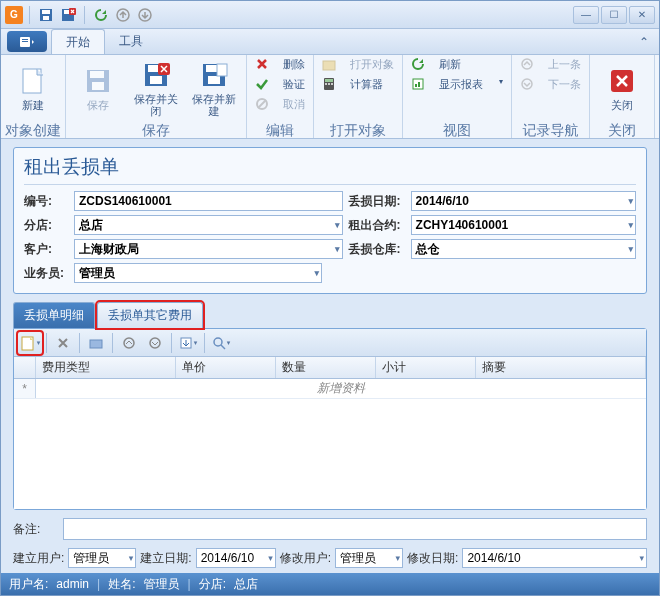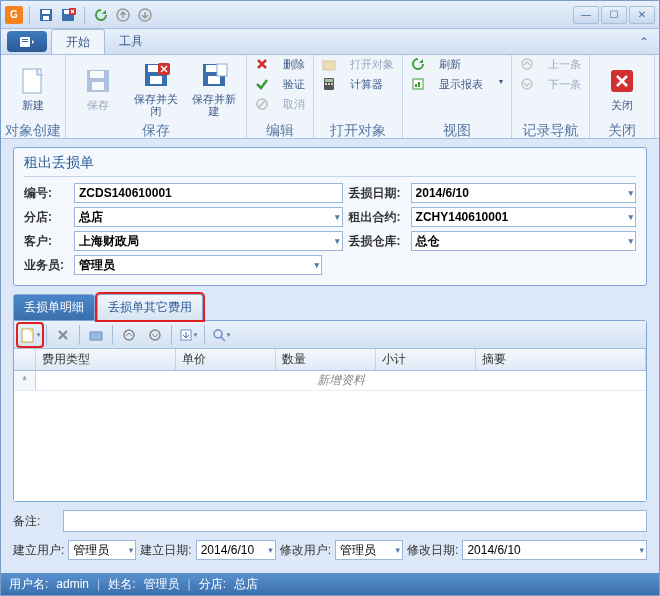--- a/index.html
+++ b/index.html
@@ -23,21 +23,21 @@
 .ribbon-group-label { height: 16px; text-align: center; color: #5a7aa5; font-size: 14px; }
 .rbtn-lg { width: 56px; height: 62px; display: flex; flex-direction: column; align-items: center; justify-content: center; gap: 2px; cursor: pointer; border-radius: 3px; padding: 2px; }
 .rbtn-lg.disabled { opacity: 0.5; cursor: default; }
 .rbtn-icon { width: 32px; height: 32px; display: flex; align-items: center; justify-content: center; }
 .rbtn-label { font-size: 11px; color: #3b5a85; text-align: center; line-height: 1.1; }
 .rbtn-sm { height: 20px; display: flex; align-items: flex-start; gap: 14px; padding: 0 4px; cursor: pointer; border-radius: 2px; font-size: 11px; color: #3b5a85; }
 .rbtn-sm.disabled { opacity: 0.5; }
 .rbtn-sm-col { display: flex; flex-direction: column; gap: 0; }
 .content { flex: 1; padding: 8px 12px 4px; overflow: auto; background: #dce8f7; }
 .panel { border: 1px solid #7ba7d9; background: #f5f9fe; border-radius: 3px; padding: 6px 10px; margin-bottom: 8px; }
-.panel-title { color: #2a5a96; font-size: 14px; border-bottom: 1px solid #c4d5ea; padding-bottom: 4px; margin-bottom: 6px; }
+.panel-title { color: #2a5a96; font-size: 19px; border-bottom: 1px solid #c4d5ea; padding-bottom: 4px; margin-bottom: 6px; }
 .form-row { display: flex; align-items: center; margin-bottom: 4px; gap: 6px; font-weight: bold; }
 .form-label { width: 44px; color: #333; text-align: left; }
 .form-input { flex: 1; height: 20px; border: 1px solid #9ab7db; background: #fff; padding: 0 4px; display: flex; align-items: center; position: relative; }
 .form-input .dd { position: absolute; right: 2px; color: #5a7aa5; font-size: 9px; }
 .tabs { display: flex; }
 .tab { padding: 4px 10px; background: linear-gradient(#f0f5fc, #d8e4f3); border: 1px solid #8aadd4; border-bottom: none; border-radius: 3px 3px 0 0; color: #2a5a96; cursor: pointer; margin-right: 2px; }
 .tab.active { background: linear-gradient(#4a86c8, #3a6fad); color: #fff; }
 .tab.highlight { outline: 2px solid #e02020; outline-offset: 0; }
 .grid-panel { border: 1px solid #7ba7d9; background: #fff; border-radius: 0 3px 3px 3px; }
 .grid-toolbar { height: 28px; background: linear-gradient(#eaf2fb, #d4e2f3); border-bottom: 1px solid #a8c0de; display: flex; align-items: center; padding: 0 4px; gap: 2px; }

